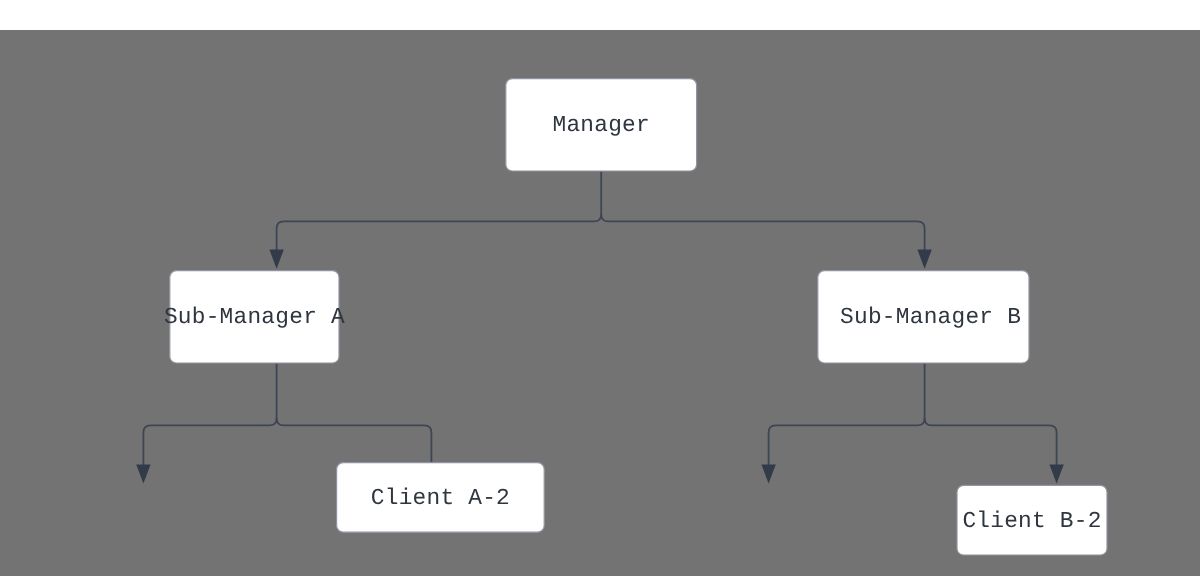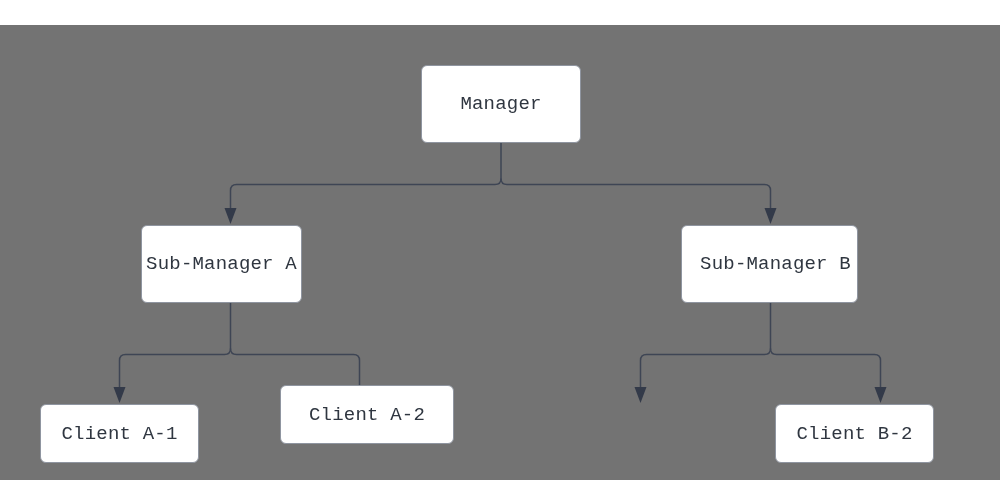--- a/index.html
+++ b/index.html
@@ -42,26 +42,26 @@
     align-items: center;
     justify-content: center;
   }
   .node .label {
     color: #2f3640;
     font-size: 19px;
     letter-spacing: 0.2px;
     white-space: nowrap;
   }
   .node-manager   { left: 421px; top: 40px;  width: 160px; height: 78px; }
-  .node-sub-a     { left: 141px; top: 200px; width: 161px; height: 78px; text-align: right; }
+  .node-sub-a     { left: 141px; top: 200px; width: 142px; height: 78px; text-align: right; }
   .node-sub-b     { left: 681px; top: 200px; width: 177px; height: 78px; padding-left: 12px; }
   .node-client-a1 { left: 40px;  top: 379px; width: 159px; height: 59px; }
   .node-client-a2 { left: 280px; top: 360px; width: 174px; height: 59px; }
   .node-client-b1 { left: 561px; top: 379px; width: 159px; height: 59px; }
-  .node-client-b2 { left: 775px; top: 379px; width: 159px; height: 59px; }
+  .node-client-b2 { left: 797px; top: 379px; width: 126px; height: 59px; }
 </style>
 </head>
 <body>
 
 <div class="canvas">
 
   <svg class="edge-layer" viewBox="0 0 1000 480">
 
     <path d="M 501,118 L 501,153.5 Q 501,159.5 495,159.5 L 236.5,159.5 Q 230.5,159.5 230.5,165.5 L 230.5,184"></path>
     <polygon points="224.5,183 236.5,183 230.5,199"></polygon>
@@ -87,23 +87,20 @@
   </div>
 
   <div class="node node-sub-a">
     <span class="label">Sub-Manager A</span>
   </div>
 
   <div class="node node-sub-b">
     <span class="label">Sub-Manager B</span>
   </div>
 
-  <div class="node node-client-a1">
-    <span class="label">Client A-1</span>
-  </div>
 
   <div class="node node-client-a2">
     <span class="label">Client A-2</span>
   </div>
 
 
   <div class="node node-client-b2">
     <span class="label">Client B-2</span>
   </div>
 

